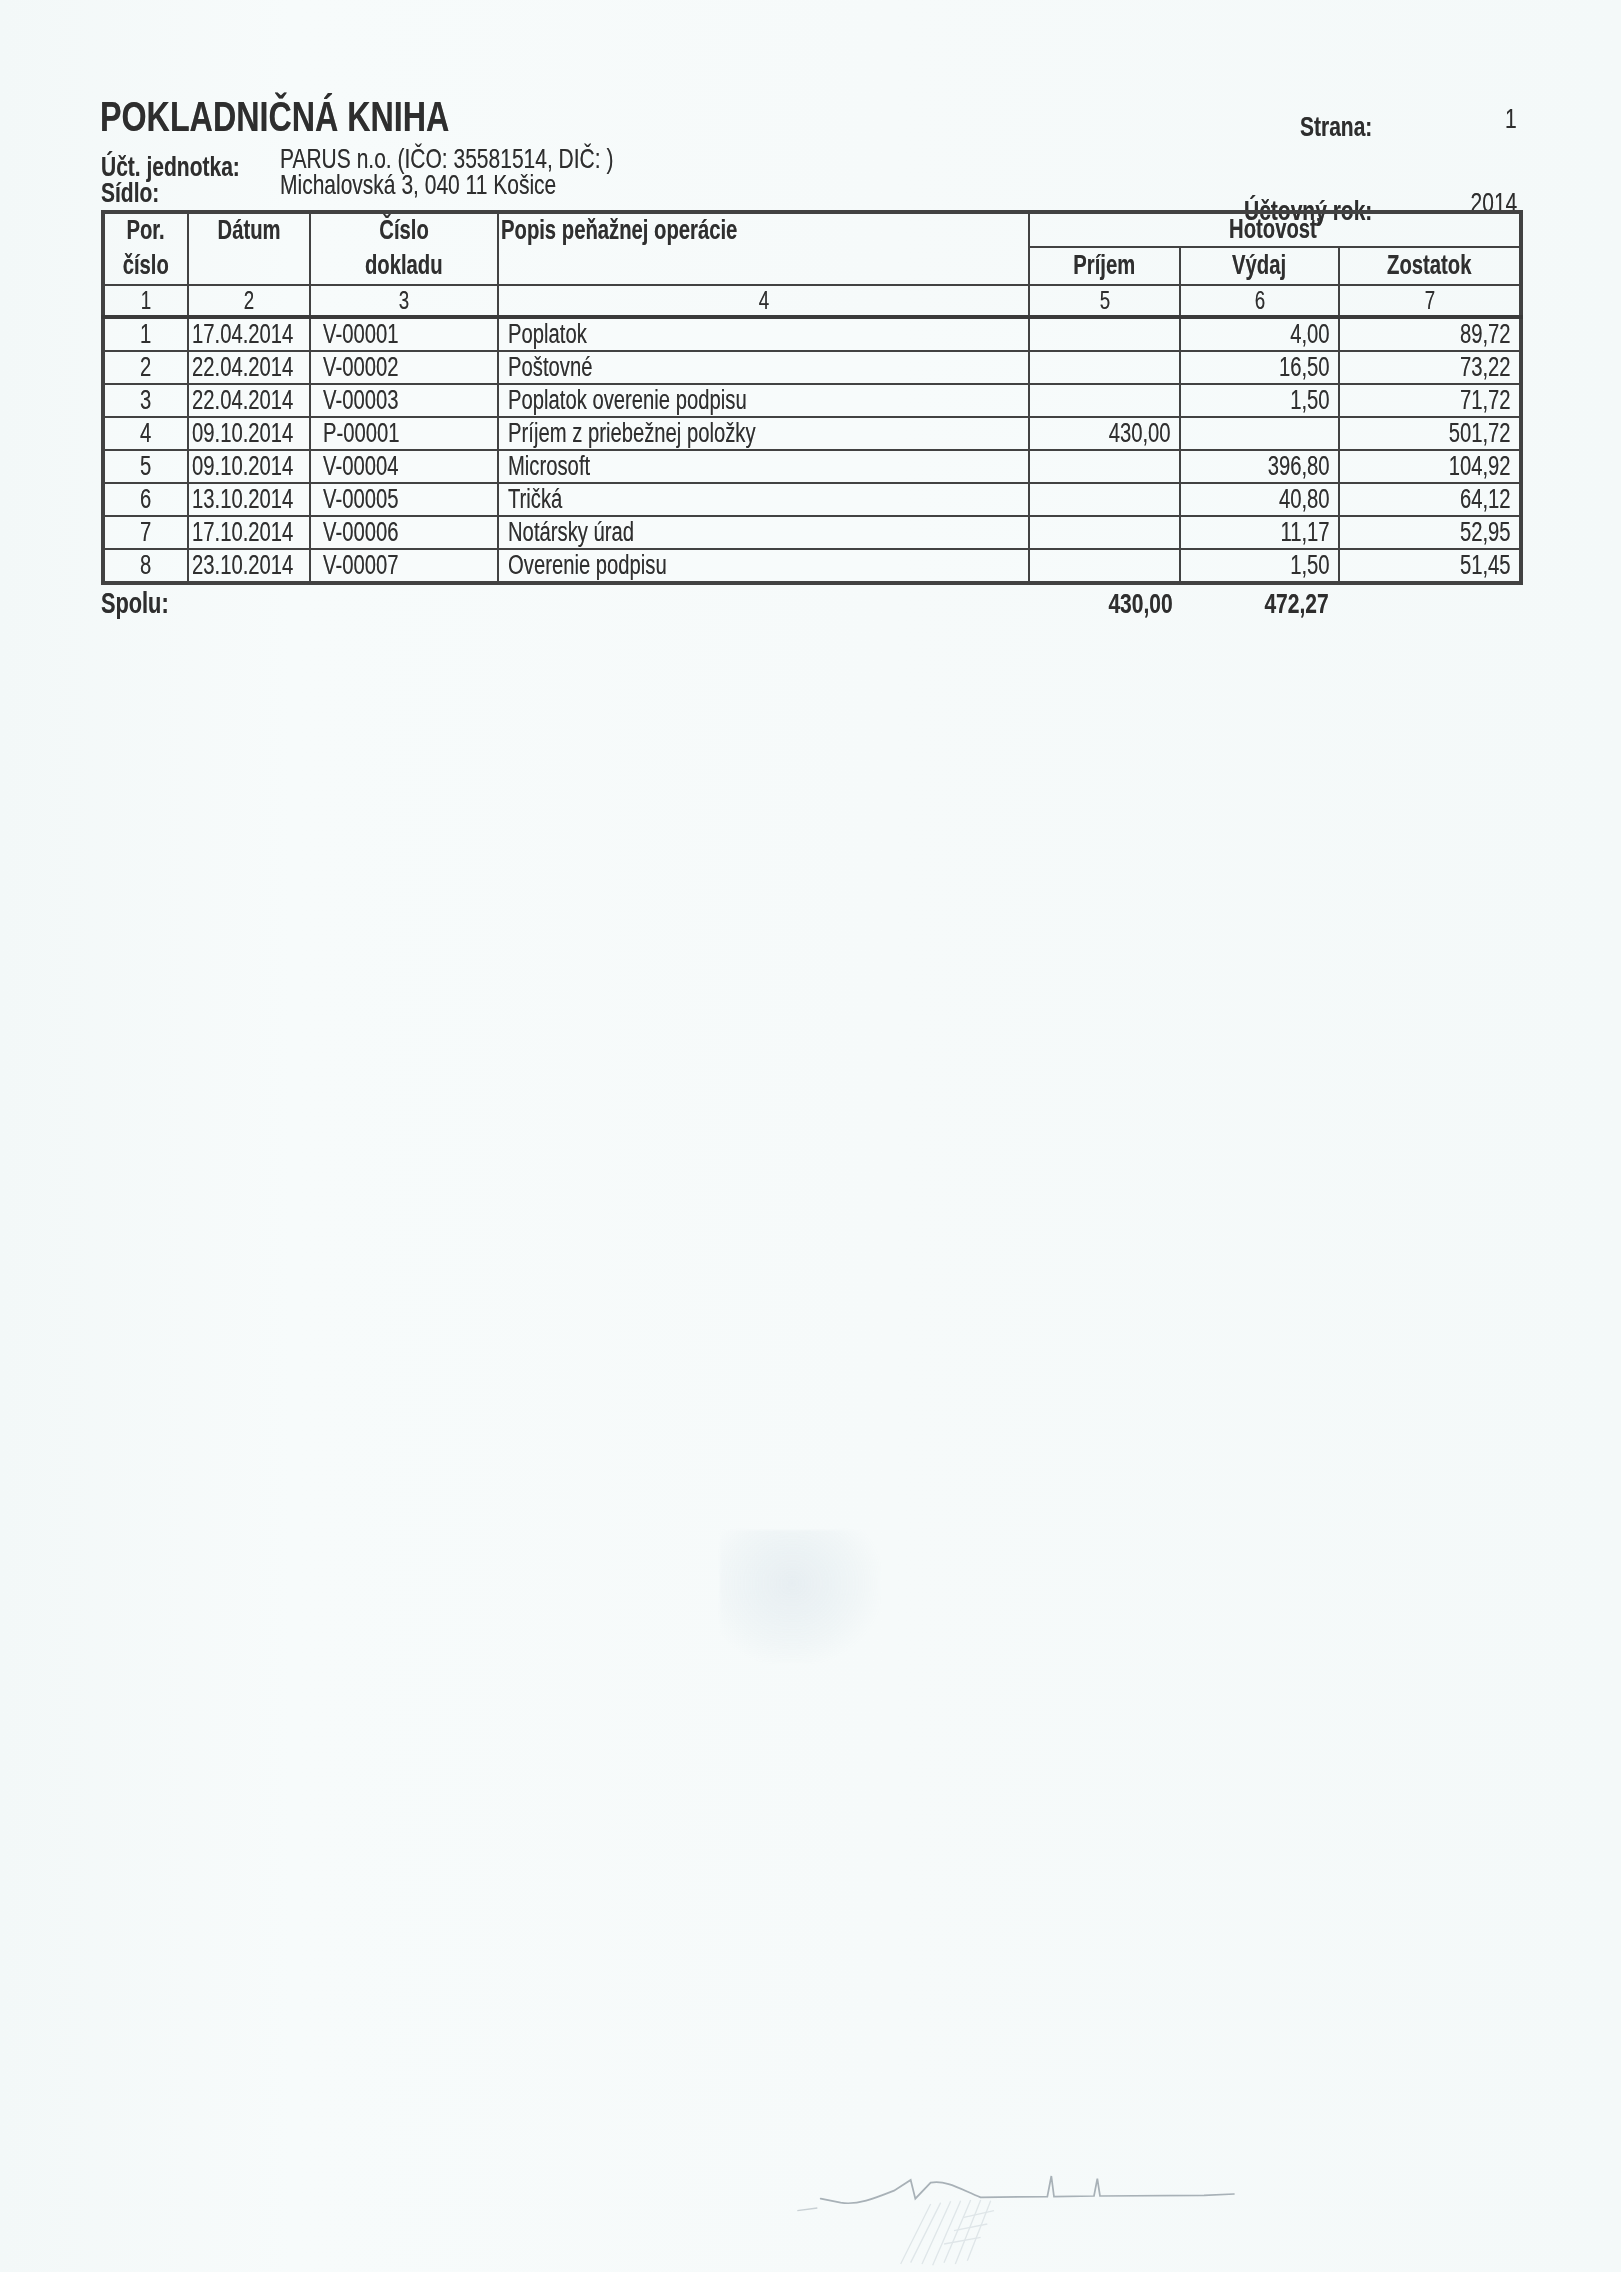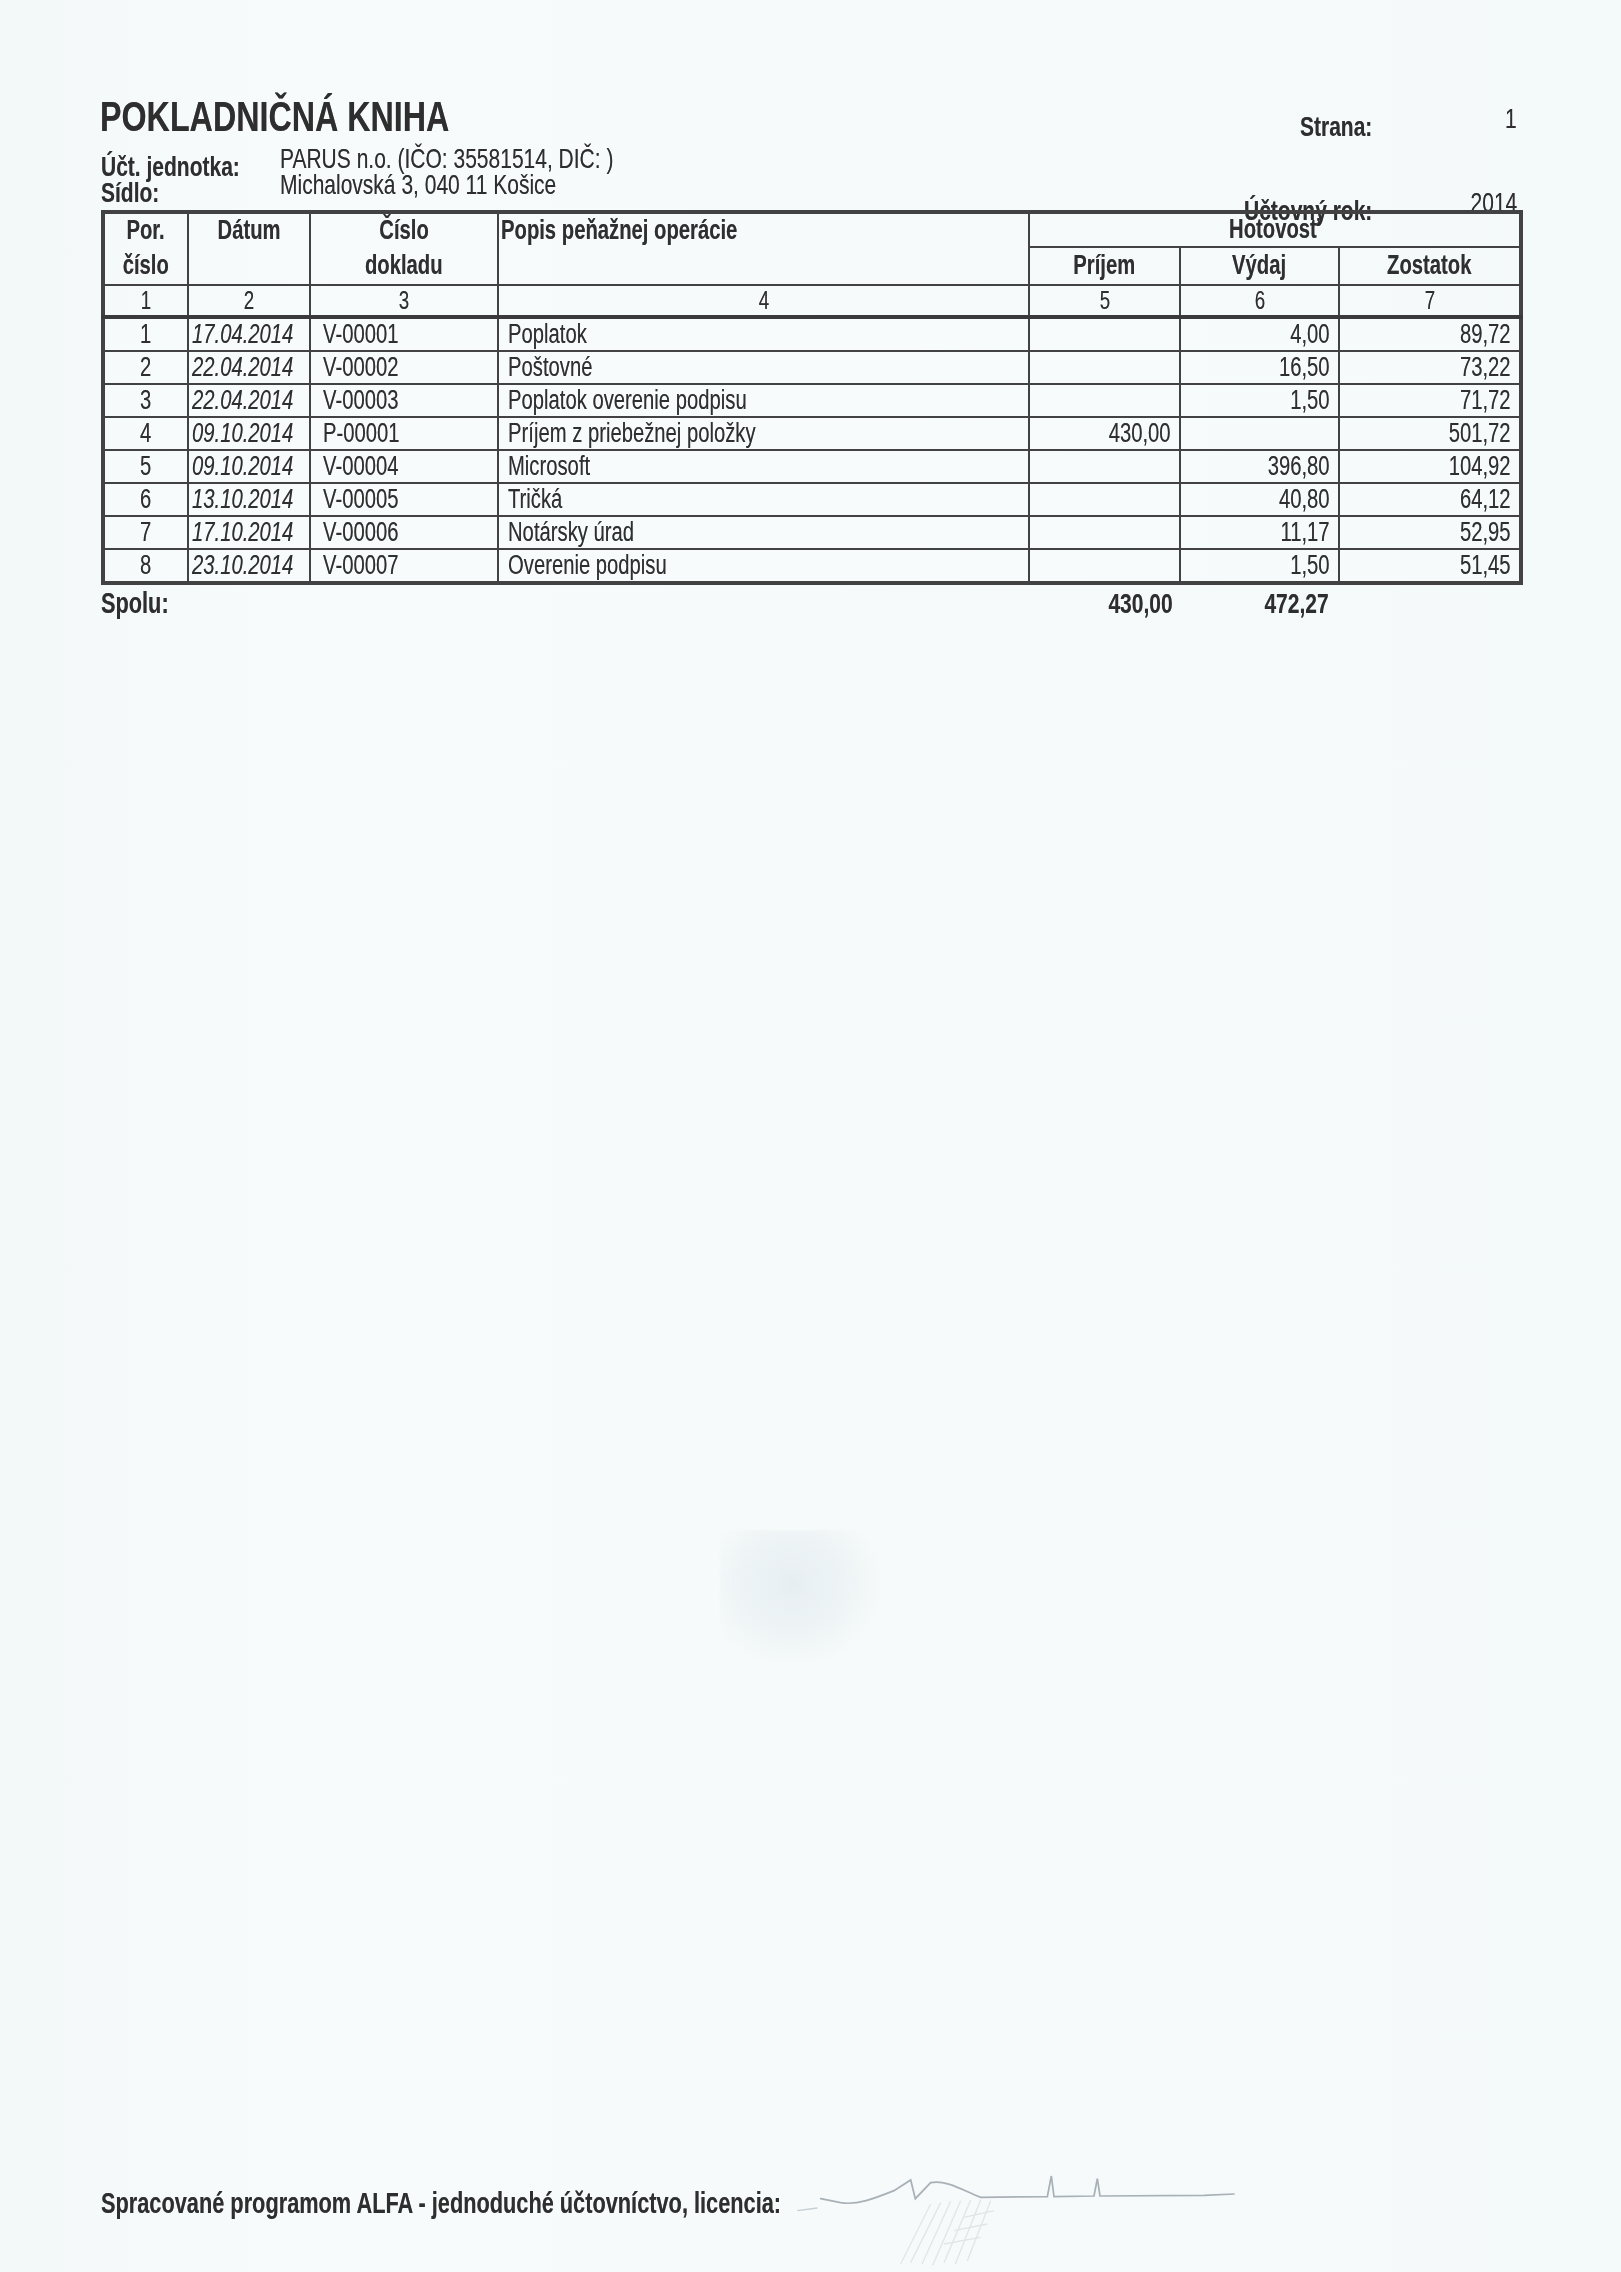--- a/index.html
+++ b/index.html
@@ -43,21 +43,21 @@
   .hcell .l1{height:33px;display:flex;align-items:center;justify-content:center;}
   .hcell .l2{height:37px;display:flex;align-items:center;justify-content:center;}
   th.popis{vertical-align:top;text-align:left;}
   th.popis .l1{justify-content:flex-start;padding-left:2px;}
   th.hot{border-bottom-width:2px;}
   tr.hB th{border-bottom:2.7px solid #424242;margin-left:9px;}
   tr.num td{border-top:2.7px solid #424242;border-bottom:4.7px solid #3a3a3a;
             text-align:center;font-size:25px;}
   tr.d td{font-size:27px;}
   td.cpor{text-align:center;}
-  td.cdat{text-align:left;padding-left:3.3px;font-style:italic;}
+  td.cdat{text-align:left;padding-left:3.3px;}
   td.cdok{text-align:left;padding-left:12px;}
   td.cpop{text-align:left;padding-left:8.7px;}
   td.cnum{text-align:right;padding-right:8.7px;}
   tr.d{background:rgba(255,255,255,.18);}
 
   .spolu{font-size:29px;font-weight:bold;line-height:29px;}
   .spolu-val{font-size:28px;font-weight:bold;text-align:right;line-height:29px;}
   .footer{left:101px;top:2189px;font-size:29px;font-weight:bold;line-height:1;}
 
   
@@ -241,23 +241,20 @@
   <div class="abs spolu" style="left:101px;top:589px;">
     <span class="t ol">Spolu:</span>
   </div>
   <div class="abs spolu-val" style="left:1030px;top:589px;width:143px;">
     <span class="t or">430,00</span>
   </div>
   <div class="abs spolu-val" style="left:1188px;top:589px;width:141px;">
     <span class="t or">472,27</span>
   </div>
 
-  <div class="abs footer">
-    <span class="t ol">Spracované programom ALFA - jednoduché účtovníctvo, licencia:</span>
-  </div>
 
   <div class="abs smudge"></div>
   <svg class="abs scribble" width="480" height="112" viewBox="0 0 720 168">
     <path d="M40,52 L70,58 C95,62 120,52 150,40 L175,24 L182,52 L205,28 C230,24 250,38 280,50 L380,49 L386,18 L390,49 L450,48 L455,22 L459,48 L615,47 L660,45" fill="none" stroke="#8d98a0" stroke-width="2.6" opacity="0.75" stroke-linecap="round"></path>
     <path d="M5,70 L35,66" fill="none" stroke="#9aa5ad" stroke-width="2" opacity="0.5"></path>
     <g stroke="#8fa0ac" stroke-width="2" opacity="0.22">
       <path d="M205,60 L160,150"></path>
         <path d="M220,58 L175,148"></path>
         <path d="M235,56 L192,150"></path>
       <path d="M250,55 L208,152"></path>

